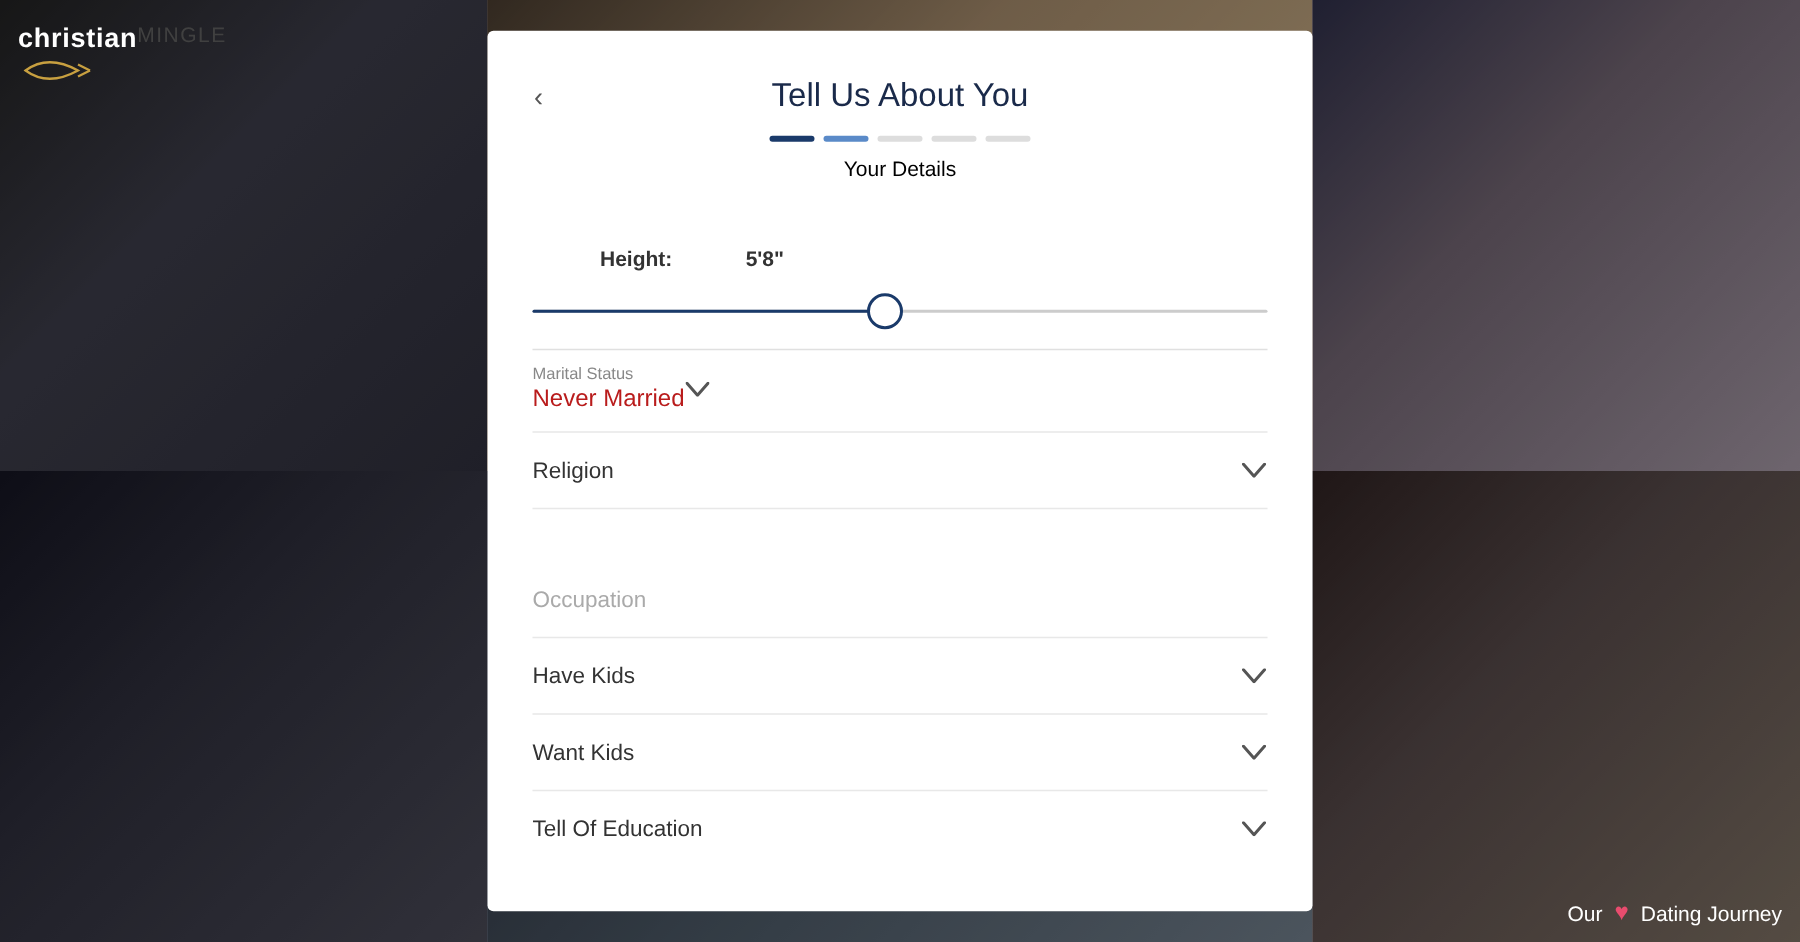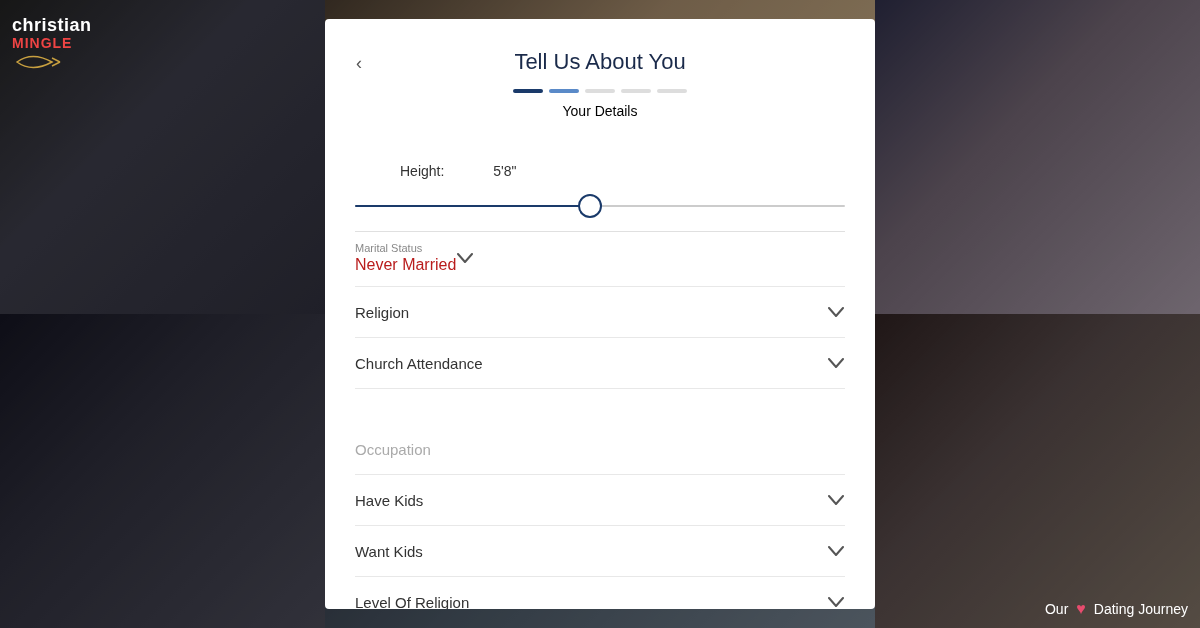--- a/index.html
+++ b/index.html
@@ -59,35 +59,35 @@
       top: 16px;
       left: 12px;
       z-index: 10;
       display: flex;
       flex-direction: column;
       align-items: flex-start;
     }
 
     .logo-text {
       display: flex;
-      flex-direction: column;
+      flex-direction: row;
       line-height: 1.1;
     }
 
     .logo-christian {
       font-size: 18px;
       font-weight: 700;
       color: #fff;
       letter-spacing: 0.5px;
     }
 
     .logo-mingle {
       font-size: 14px;
-      font-weight: 700;
-      color: #ef4444;
+      font-weight: 400;
+      color: #404040;
       letter-spacing: 1px;
     }
 
     .logo-fish {
       margin-top: 2px;
     }
 
     
     .bottom-right-text {
       position: absolute;
@@ -186,21 +186,21 @@
       padding: 14px 0 10px 0;
     }
 
     .height-label {
       font-size: 14px;
       color: #333;
       margin-bottom: 12px;
     }
 
     .height-label span {
-      font-weight: 400;
+      font-weight: 700;
       padding-left: 45px;
     }
 
     .slider-container {
       position: relative;
       width: 100%;
       height: 30px;
       display: flex;
       align-items: center;
     }
@@ -424,30 +424,20 @@
       <span class="dropdown-label">Religion</span>
       <div class="dropdown-right">
         <div class="chevron-down">
           <svg width="16" height="10" viewBox="0 0 16 10">
             <polyline points="1,1 8,9 15,1" fill="none" stroke="#555" stroke-width="2" stroke-linecap="round" stroke-linejoin="round"></polyline>
           </svg>
         </div>
       </div>
     </div>
 
-    <div class="dropdown-row">
-      <span class="dropdown-label">Church Attendance</span>
-      <div class="dropdown-right">
-        <div class="chevron-down">
-          <svg width="16" height="10" viewBox="0 0 16 10">
-            <polyline points="1,1 8,9 15,1" fill="none" stroke="#555" stroke-width="2" stroke-linecap="round" stroke-linejoin="round"></polyline>
-          </svg>
-        </div>
-      </div>
-    </div>
 
     <div class="dropdown-row" style="border-bottom: 1px solid #e8e8e8;">
       <span class="dropdown-label occupation-placeholder">Occupation</span>
     </div>
 
     <div class="dropdown-row">
       <span class="dropdown-label">Have Kids</span>
       <div class="dropdown-right">
         <div class="chevron-down">
           <svg width="16" height="10" viewBox="0 0 16 10">
@@ -462,21 +452,21 @@
       <div class="dropdown-right">
         <div class="chevron-down">
           <svg width="16" height="10" viewBox="0 0 16 10">
             <polyline points="1,1 8,9 15,1" fill="none" stroke="#555" stroke-width="2" stroke-linecap="round" stroke-linejoin="round"></polyline>
           </svg>
         </div>
       </div>
     </div>
 
     <div class="dropdown-row">
-      <span class="dropdown-label">Level Of Religion</span>
+      <span class="dropdown-label">Tell Of Education</span>
       <div class="dropdown-right">
         <div class="chevron-down">
           <svg width="16" height="10" viewBox="0 0 16 10">
             <polyline points="1,1 8,9 15,1" fill="none" stroke="#555" stroke-width="2" stroke-linecap="round" stroke-linejoin="round"></polyline>
           </svg>
         </div>
       </div>
     </div>
 
   </div>

